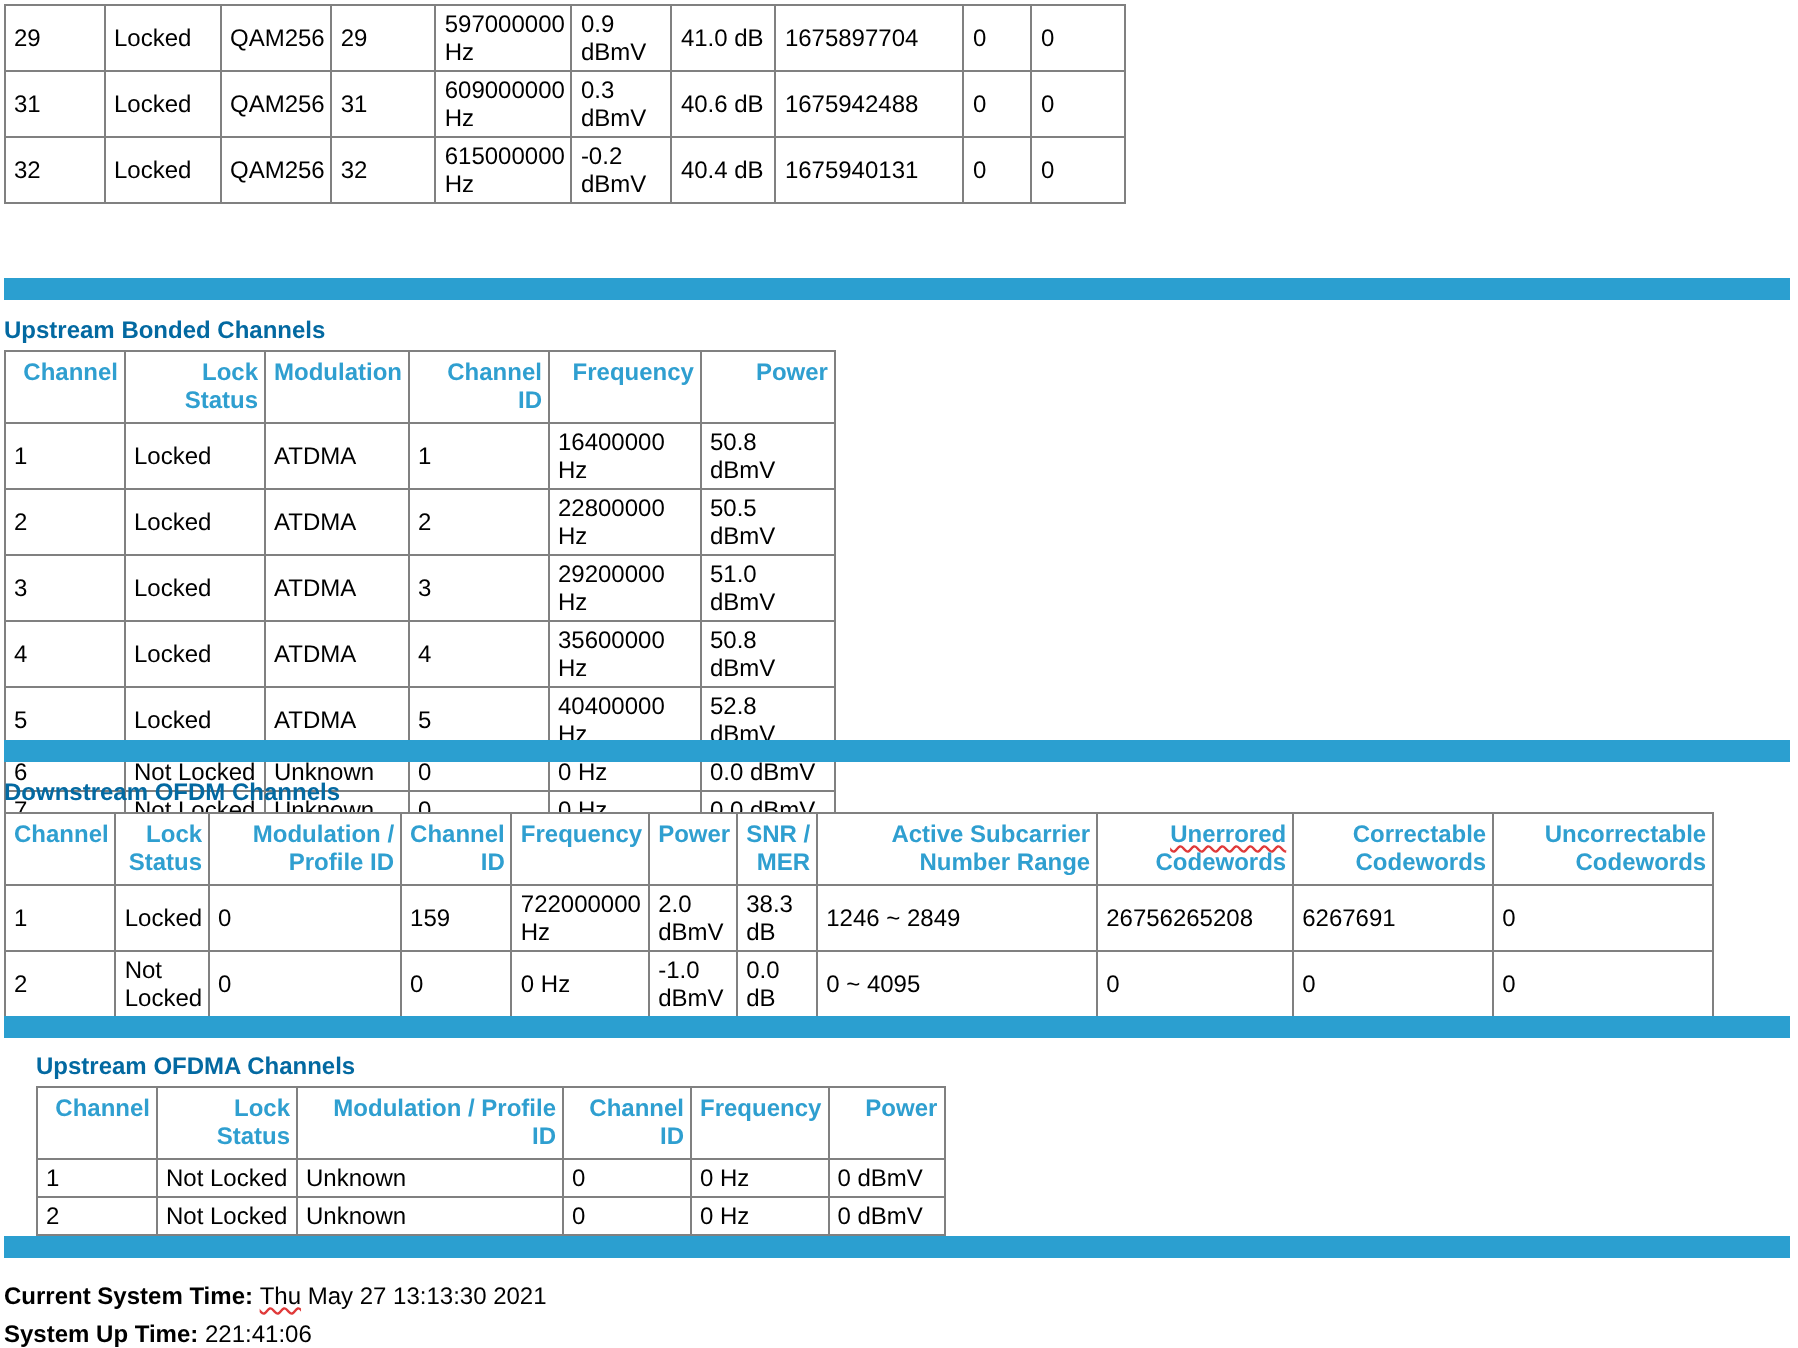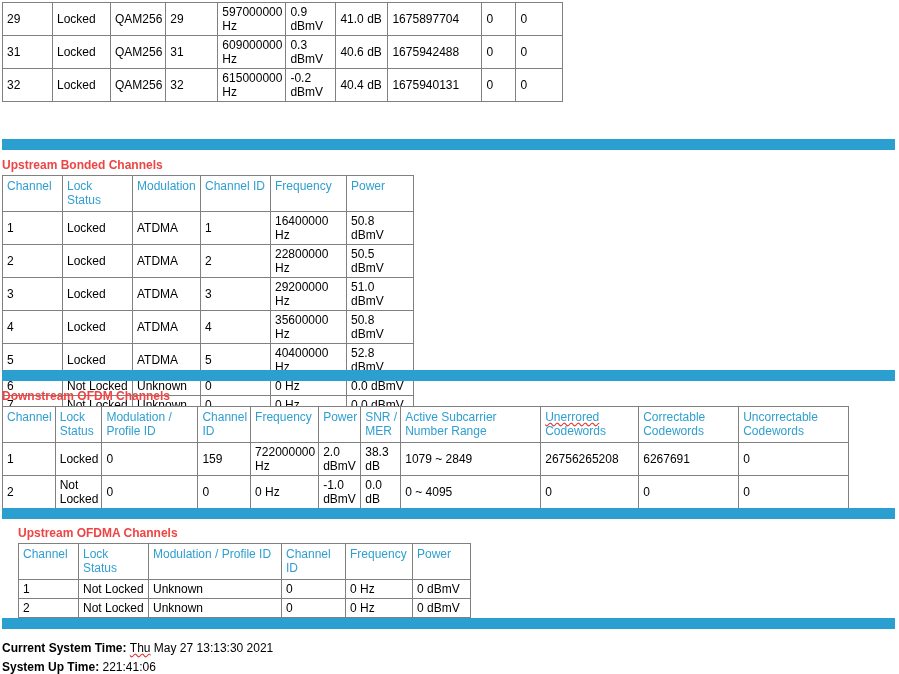--- a/index.html
+++ b/index.html
@@ -35,39 +35,40 @@
     vertical-align: middle;
     text-align: left;
     font-weight: normal;
     color: #000000;
     word-wrap: break-word;
     overflow-wrap: break-word;
     background: #ffffff;
   }
   table.cm th {
     color: #2f9fd0;
-    font-weight: normal;
+    font-weight: bold;
     vertical-align: top;
     padding-top: 3px;
+    text-align: right;
   }
   table.cm tr.hdr th { height: 30px; }
 
   
   .bluebar {
     background: #2b9fd0;
     height: 11px;
     width: 893px;
     margin: 0;
   }
 
   
   .sect-title {
     font-weight: bold;
     font-size: 12px;
-    color: #ef4444;
+    color: #0369a1;
     line-height: 14px;
     padding: 3px 0 3px 2px;
   }
 
   
   .footer { padding: 7px 0 0 2px; }
   .footer .line {
     font-size: 12px;
     line-height: 19px;
     color: #000000;
@@ -276,21 +277,21 @@
         </thead>
       <tbody id="ds-ofdm-body">
           <tr>
             <td>1</td>
             <td>Locked</td>
             <td>0</td>
             <td>159</td>
             <td>722000000 Hz</td>
             <td>2.0 dBmV</td>
             <td>38.3 dB</td>
-            <td>1079 ~ 2849</td>
+            <td>1246 ~ 2849</td>
             <td>26756265208</td>
             <td>6267691</td>
             <td>0</td>
           </tr>
           <tr>
             <td>2</td>
             <td>Not Locked</td>
             <td>0</td>
             <td>0</td>
             <td>0 Hz</td>

